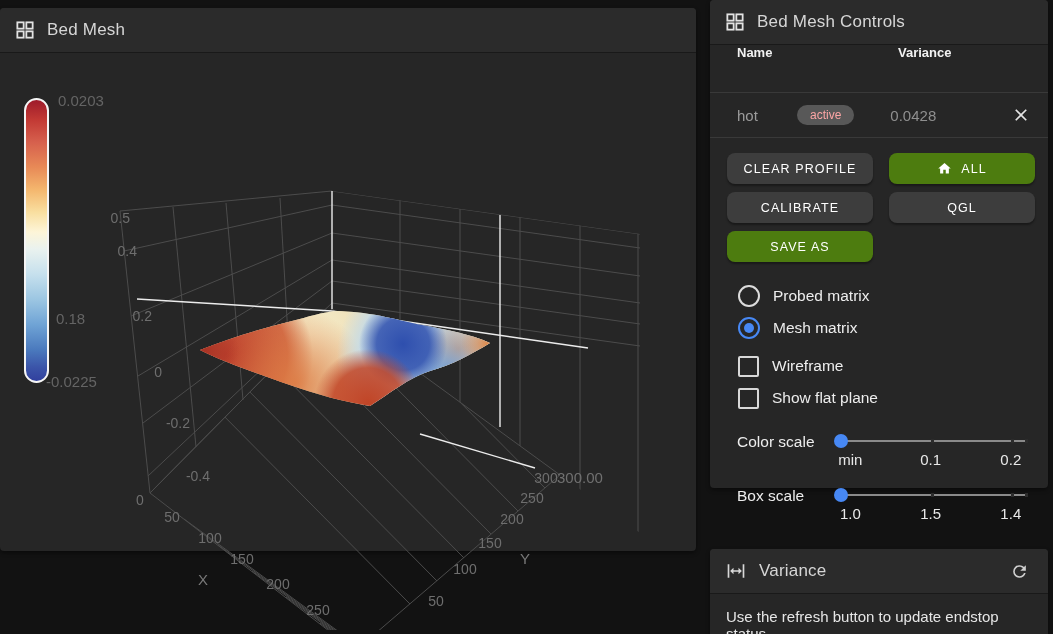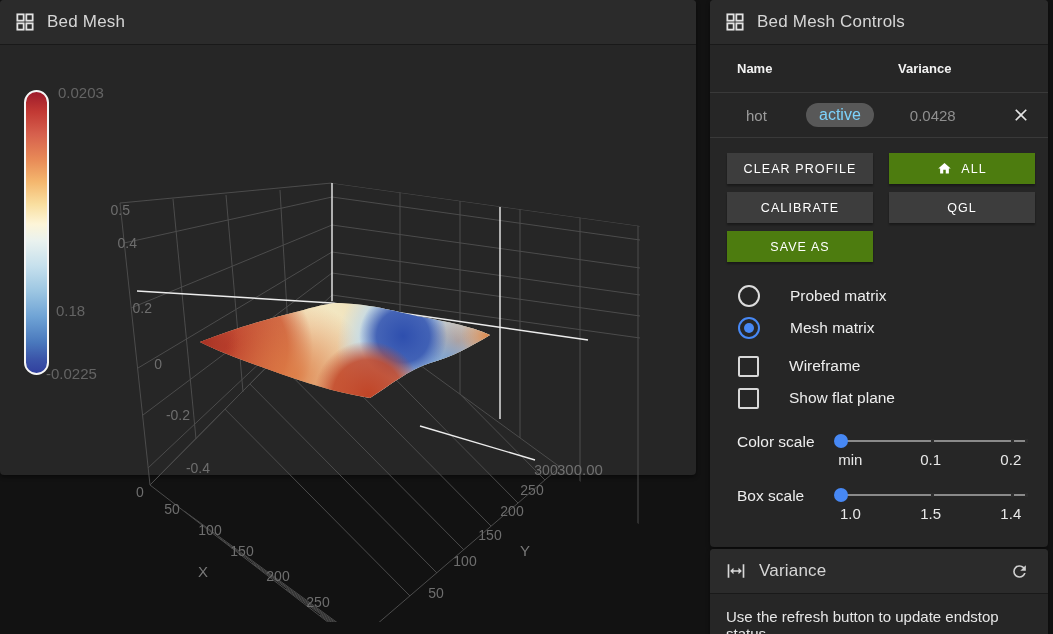--- a/index.html
+++ b/index.html
@@ -14,74 +14,74 @@
     box-shadow:0 2px 4px rgba(0,0,0,.45);
   }
   .card-header{
     height:44px;display:flex;align-items:center;padding:0 16px;
     background:#2b2b2b;border-bottom:1px solid #191919;border-radius:4px 4px 0 0;
   }
   .card-title{font-size:17px;color:#d6d6d6;margin-left:13px;font-weight:400;letter-spacing:.2px;}
   .hdr-spacer{flex:1;}
 
   
-  #bed-mesh-card{left:0;top:0;width:696px;height:475px;}
+  #bed-mesh-card{left:0;top:8px;width:696px;height:543px;}
   .plot{position:relative;width:696px;height:577px;}
   .colorbar{
     position:absolute;left:24px;top:45px;width:25px;height:285px;box-sizing:border-box;
     border:2.5px solid #f5f5f5;border-radius:15px;
     background:linear-gradient(180deg,
       #9e1b2b 0%,#c23934 7%,#d6604d 15%,#e88a57 24%,#f4b76e 32%,
       #f9dfa0 40%,#fdf5d8 47%,#eaf2ef 53%,#c6e0ed 62%,#9cc6e2 71%,
       #6fa3d5 80%,#4a79bd 89%,#3b55a9 95%,#31409e 100%);
   }
   .scene{position:absolute;left:0;top:0;}
   .scene text{font-family:"Liberation Sans","DejaVu Sans",sans-serif;}
 
   
-  #controls-card{left:710px;top:0;width:338px;height:547px;}
+  #controls-card{left:710px;top:0;width:338px;height:488px;}
   .thead{
-    display:flex;align-items:center;height:47px;padding:0 20px 0 27px;
+    display:flex;height:47px;padding:0 20px 0 27px;
     border-bottom:1px solid rgba(255,255,255,.09);
   }
   .th{font-size:13px;font-weight:bold;color:#f2f2f2;}
   .th-name{width:161px;}
   .profile-row{
-    display:flex;align-items:center;height:44px;padding:0 16px 0 36px;
+    display:flex;align-items:center;height:44px;padding:0 16px 0 27px;
     border-bottom:1px solid rgba(255,255,255,.09);
   }
   .p-name{color:#9c9c9c;font-size:15px;width:60px;}
   .chip{
-    background:#585858;color:#7dd3fc;font-size:16px;border-radius:12px;
+    background:#585858;color:#fca5a5;font-size:12px;border-radius:12px;
     padding:4px 13px;line-height:1;
   }
   .p-var{color:#8f8f8f;font-size:15px;margin-left:36px;}
   .row-close{margin-left:auto;width:22px;height:22px;display:flex;align-items:center;justify-content:center;cursor:pointer;background:none;border:none;padding:0;}
 
   .btn-grid{
     display:grid;grid-template-columns:1fr 1fr;column-gap:16px;row-gap:8px;
     padding:15px 13px 0 17px;
   }
   .btn{
-    height:31px;border:none;border-radius:0;background:#3d3d3d;color:#fff;
+    height:31px;border:none;border-radius:8px;background:#3d3d3d;color:#fff;
     font-family:inherit;font-size:12.5px;font-weight:500;letter-spacing:1.1px;
     display:flex;align-items:center;justify-content:center;cursor:pointer;
     box-shadow:0 2px 2px rgba(0,0,0,.35);
   }
   .btn.primary{background:#4d7c0f;}
   .btn svg{margin-right:9px;}
 
   .options{padding:18px 16px 0 28px;}
   .opt-row{display:flex;align-items:center;height:32px;cursor:pointer;}
   .opt-row.gap{margin-top:6px;}
   .radio{width:18px;height:18px;border:2px solid #dcdcdc;border-radius:50%;flex:none;display:flex;align-items:center;justify-content:center;}
   .radio.checked{border-color:#4788f4;}
   .radio.checked::after{content:"";width:10px;height:10px;border-radius:50%;background:#4788f4;}
   .checkbox{width:17px;height:17px;border:2px solid #d8d8d8;border-radius:2px;flex:none;}
-  .opt-label{margin-left:30px;font-size:15.5px;color:#ededed;}
+  .opt-label{margin-left:13px;font-size:15.5px;color:#ededed;}
 
   .sliders{padding:16px 20px 0 27px;}
   .slider-row{display:flex;margin-bottom:8px;}
   .slider-label{font-size:15.5px;color:#ededed;width:84px;padding-top:3px;flex:none;}
   .slider-wrap{flex:1;margin-left:16px;position:relative;height:46px;}
   .track{position:absolute;left:0;right:0;top:10px;height:2px;background:#8a8a8a;}
   .track-tick{position:absolute;top:9px;width:3px;height:4px;background:#2c2c2c;}
   .thumb{position:absolute;top:4px;left:2%;width:14px;height:14px;margin-left:-7px;border-radius:50%;background:#4788f4;cursor:pointer;}
   .tick-label{position:absolute;top:21px;transform:translateX(-50%);font-size:15px;color:#e8e8e8;}
 

